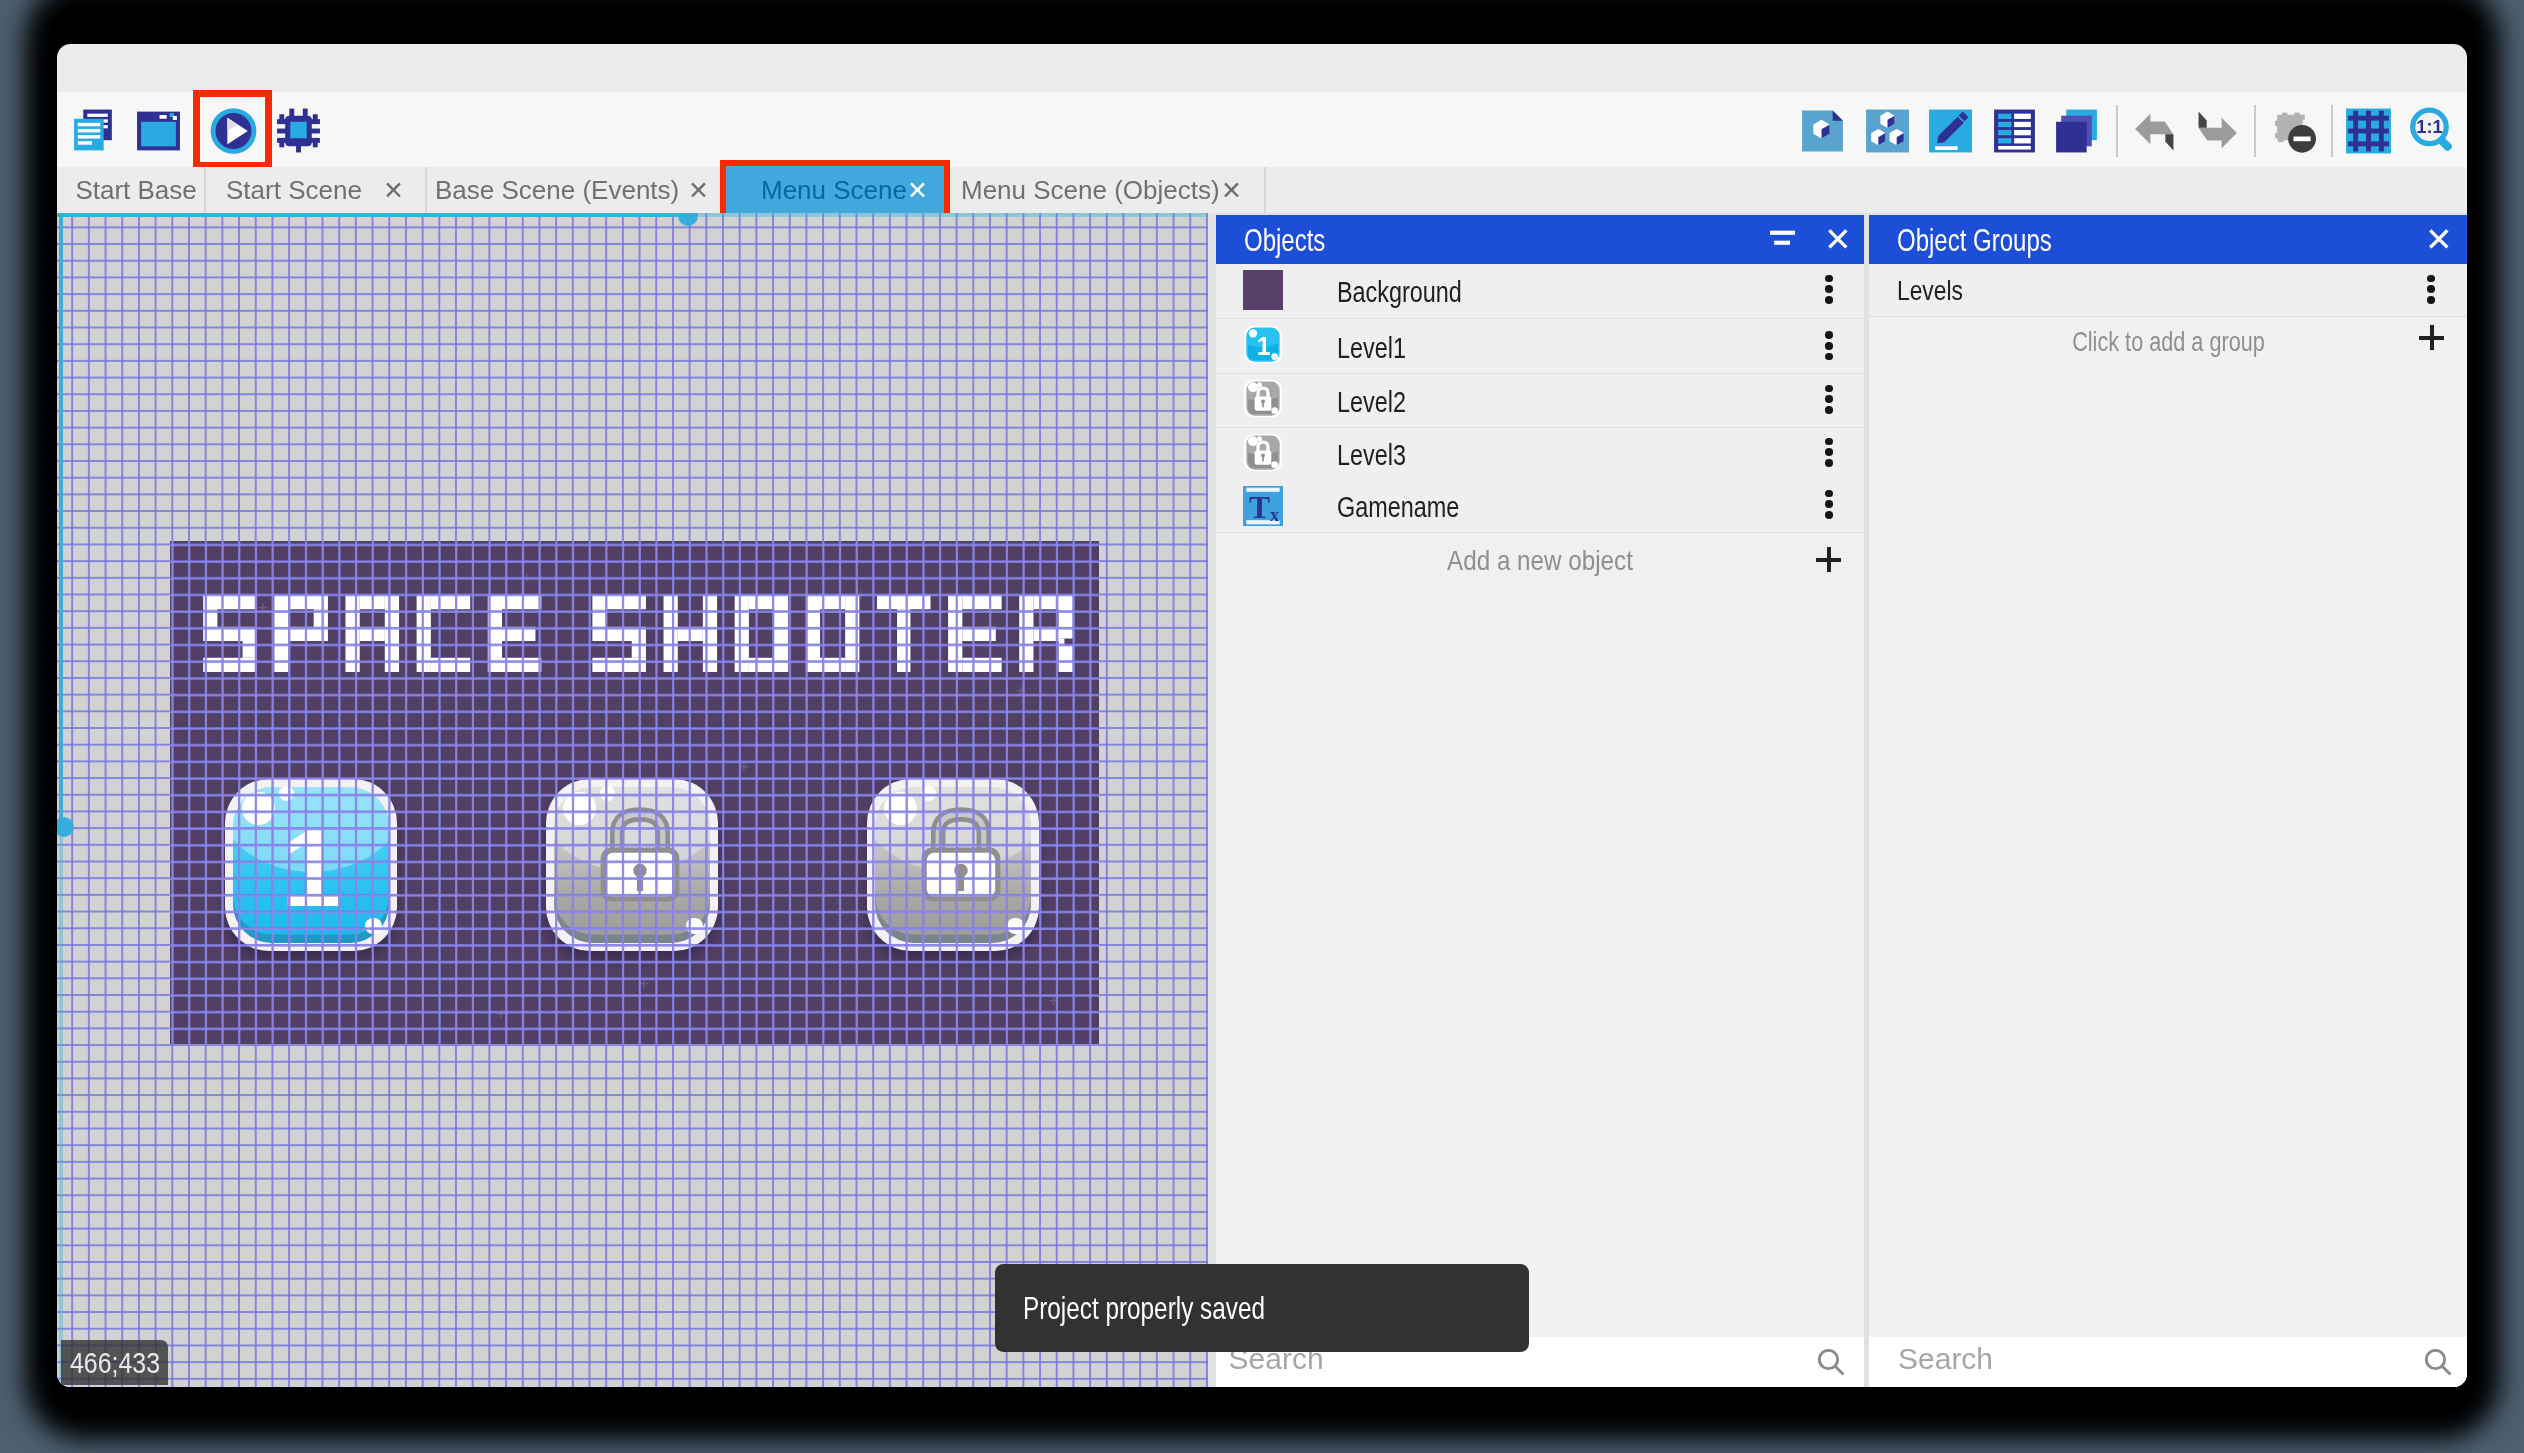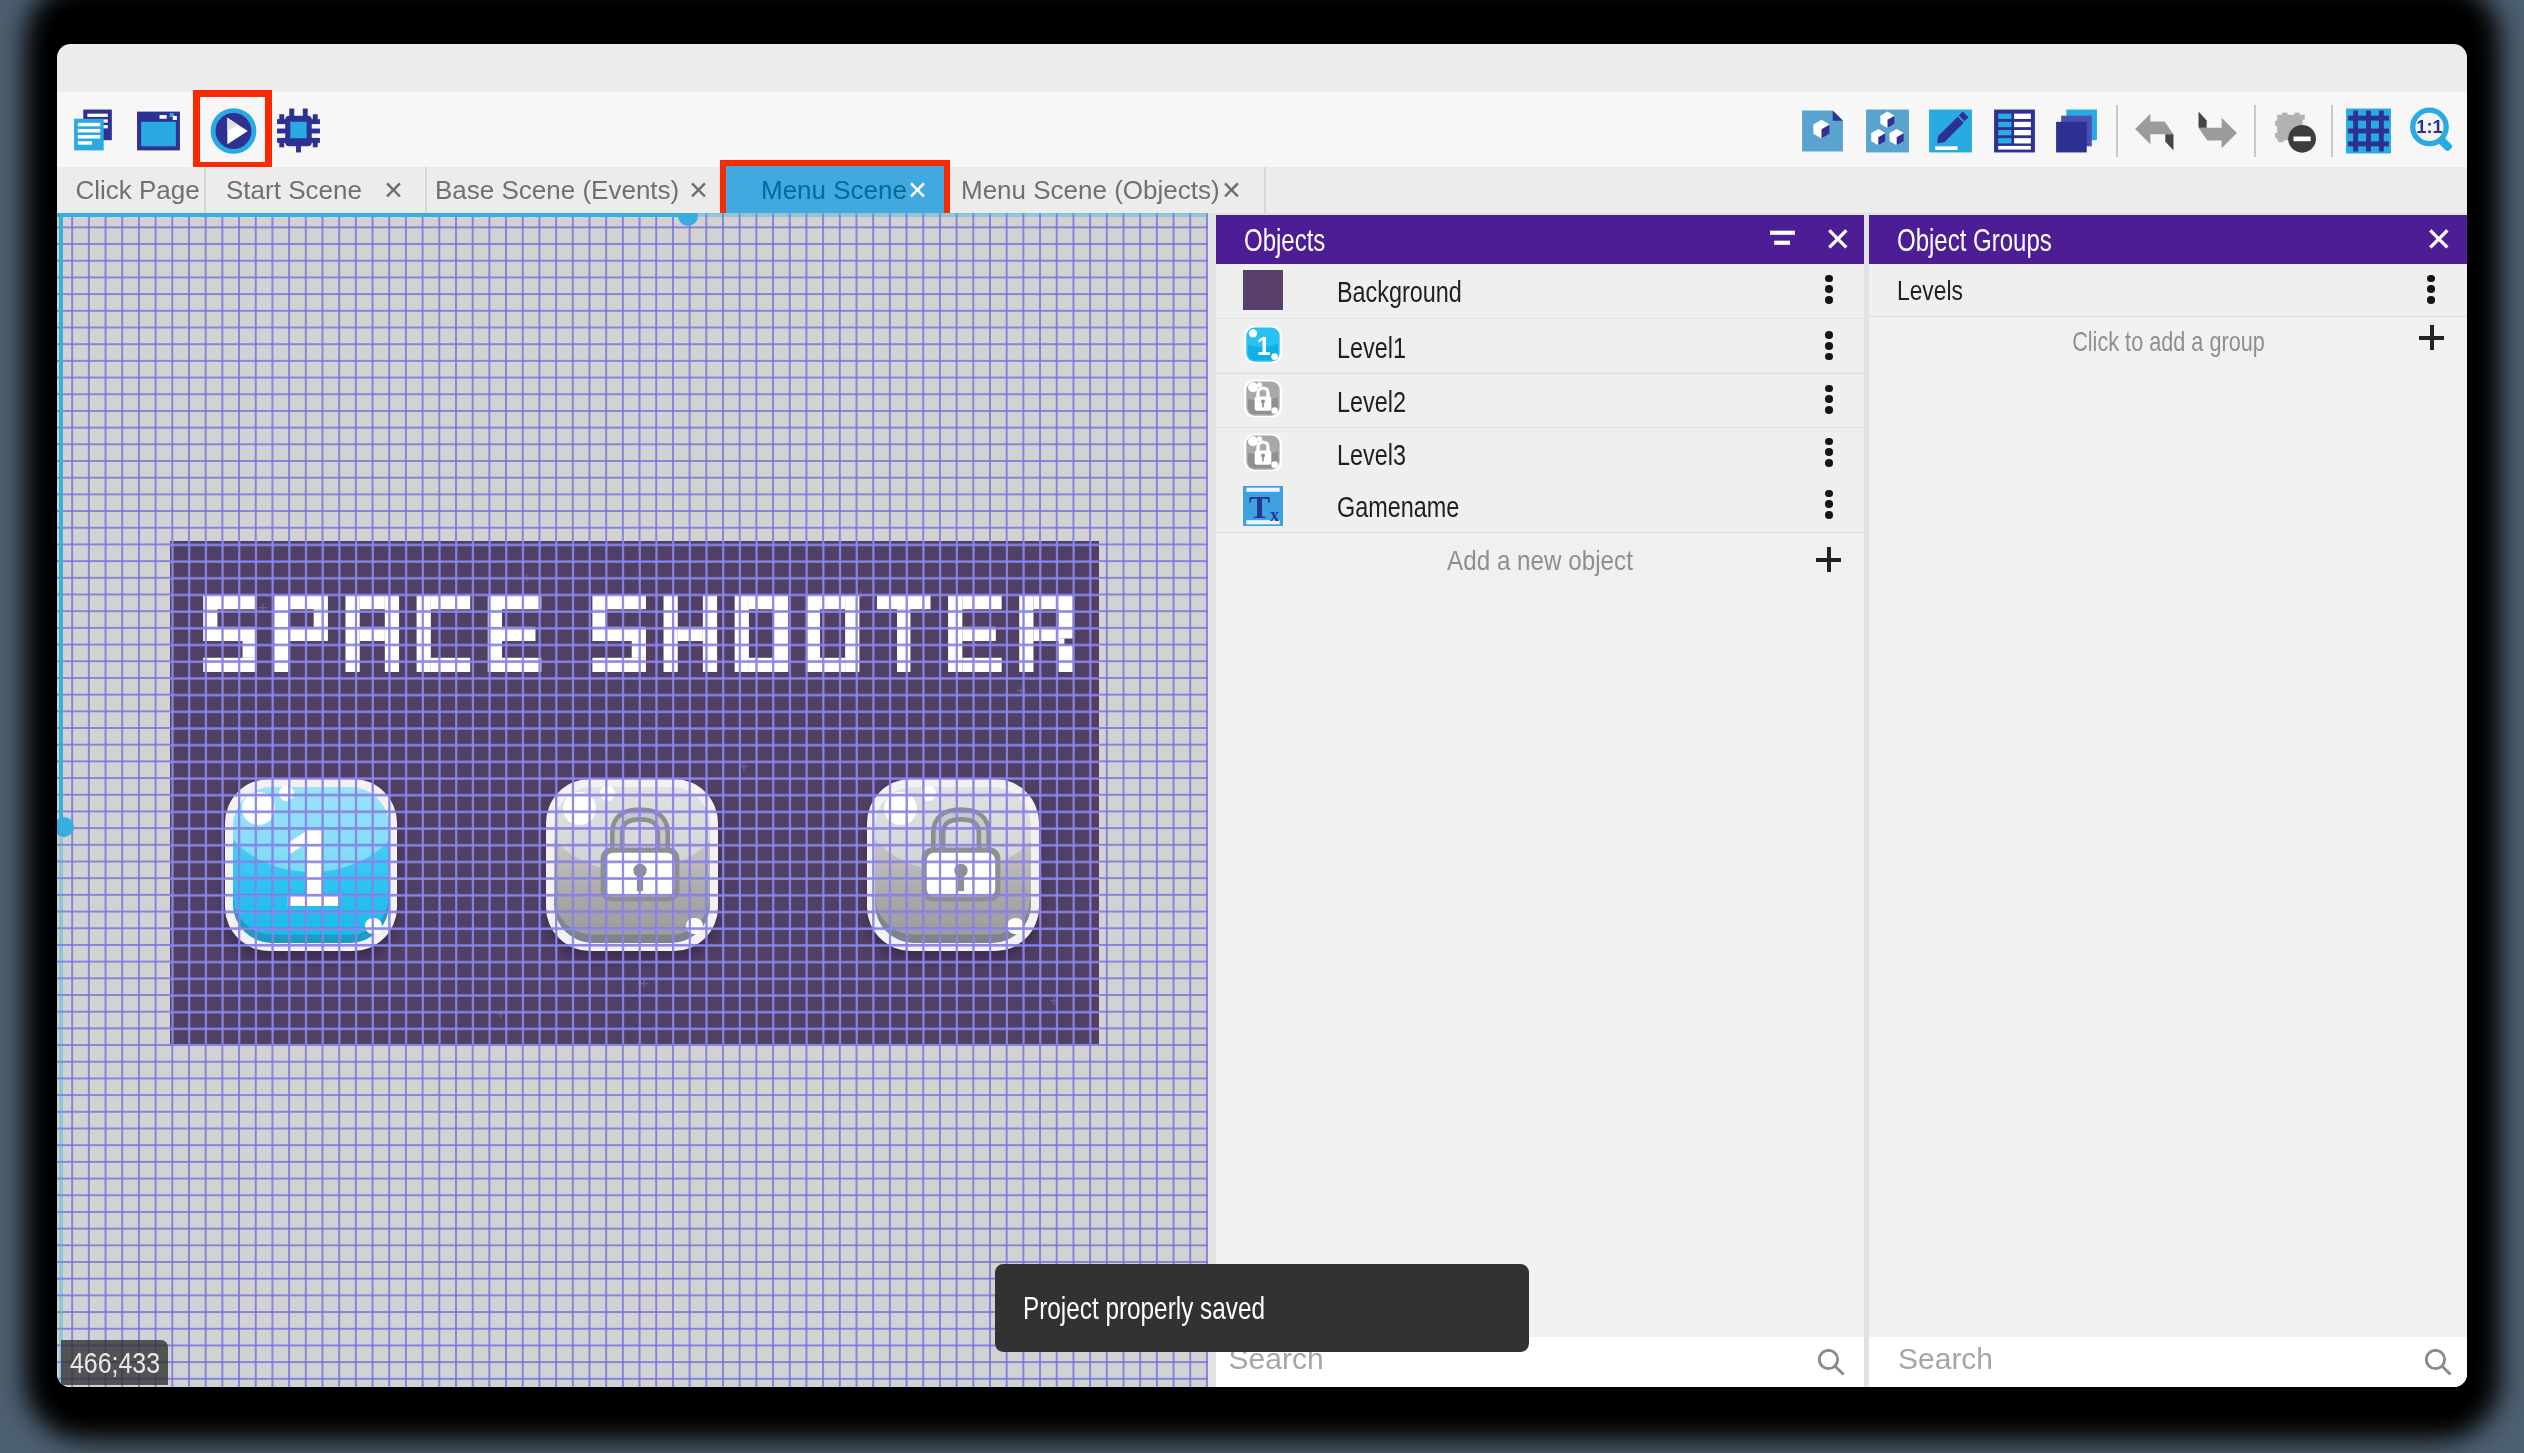--- a/index.html
+++ b/index.html
@@ -41,21 +41,21 @@
 .gbtn .inner { position:absolute; left:8.4px; top:7.5px; width:156px; height:156px; border-radius:39px; overflow:hidden; box-shadow:inset 0 -8.4px 0 rgba(40,80,100,0.30); }
 .binner { background:linear-gradient(180deg,#65d6f7 0%,#46cbf3 40%,#27c0f0 70%,#1cb8ec 100%); }
 .ginner { background:linear-gradient(180deg,#d3d1d1 0%,#c4c2c2 40%,#aaa7a7 70%,#9e9a9a 100%); }
 .gloss { position:absolute; left:-12%; top:-45%; width:124%; height:100%; border-radius:50%; background:rgba(255,255,255,0.34); }
 .dot1 { position:absolute; left:16.7px; top:13.4px; width:33px; height:33px; border-radius:50%; background:#fff; }
 .dot2 { position:absolute; left:54px; top:6.7px; width:15px; height:15px; border-radius:50%; background:#fff; }
 .dot3 { position:absolute; right:15px; bottom:16.7px; width:16.7px; height:16.7px; border-radius:50%; background:#fff; }
 .num1 { position:absolute; width:100%; top:18.4px; text-align:center; font-size:109px; font-weight:bold; color:#fff; }
 
 .panel { position:absolute; top:1.7px; bottom:0; background:#f1f1f1; }
-.phead { position:absolute; left:0; top:0; width:100%; height:50px; background:#4c1d95; color:#fff; }
+.phead { position:absolute; left:0; top:0; width:100%; height:50px; background:#1d4ed8; color:#fff; }
 .ptitle { position:absolute; left:28px; top:0; height:50px; line-height:50px; font-size:32px; transform:scaleX(0.75); transform-origin:left center; white-space:nowrap; }
 .px { position:absolute; top:0; height:50px; line-height:50px; font-size:33px; color:#fff; }
 .row { position:absolute; left:0; width:100%; background:#efefef; border-bottom:1.7px solid #dddddd; }
 .rlabel { position:absolute; font-size:30px; color:#202020; transform:scaleX(0.78); transform-origin:left center; white-space:nowrap; }
 .dots { position:absolute; width:7.5px; }
 .dots div { width:7.5px; height:7.5px; border-radius:50%; background:#151515; margin-bottom:3.3px; }
 .gray { color:#8f8f8f; }
 .searchrow { position:absolute; left:0; bottom:0; width:100%; height:50px; background:#fff; }
 .searchtxt { position:absolute; top:0; height:44px; line-height:44px; font-size:30px; color:#a6a6a6; }
 .plusicon { position:absolute; width:25px; height:25px; }
@@ -182,21 +182,21 @@
             <rect x="2" y="17.1" width="20" height="2.4"></rect>
       </g>
     </svg></div>
     <div class="ti" style="left:2350px;"><svg viewBox="0 0 24 24">
       <circle cx="11" cy="10" r="8.2" fill="#f4f4f4" stroke="#29abe2" stroke-width="2.6"></circle>
       <rect x="15.5" y="14.5" width="8" height="4" rx="1.5" transform="rotate(45 17 16)" fill="#29abe2"></rect>
       <text x="11" y="13.2" font-size="9" font-weight="bold" fill="#2e3192" text-anchor="middle" font-family="Liberation Sans">1:1</text>
     </svg></div>
   </div>
   <div id="tabbar">
-    <div class="tablabel" style="left:18.4px;">Click Page</div>
+    <div class="tablabel" style="left:18.4px;">Start Base</div>
     <div class="tabdiv" style="left:147px;"></div>
     <div class="tablabel" style="left:169px;">Start Scene</div>
     <div class="tabx" style="left:326px;">✕</div>
     <div class="tabdiv" style="left:368px;"></div>
     <div class="tablabel" style="left:378px;">Base Scene (Events)</div>
     <div class="tabx" style="left:631px;">✕</div>
 
     <div style="position:absolute;left:663px;top:-7.5px;width:230px;height:63px;border:6.7px solid #fa2a00;background:#42a9de;"></div>
     <div class="tablabel" style="left:704px;color:#0369a1;">Menu Scene</div>
     <div class="tabx" style="left:850px;color:#fff;">✕</div>

